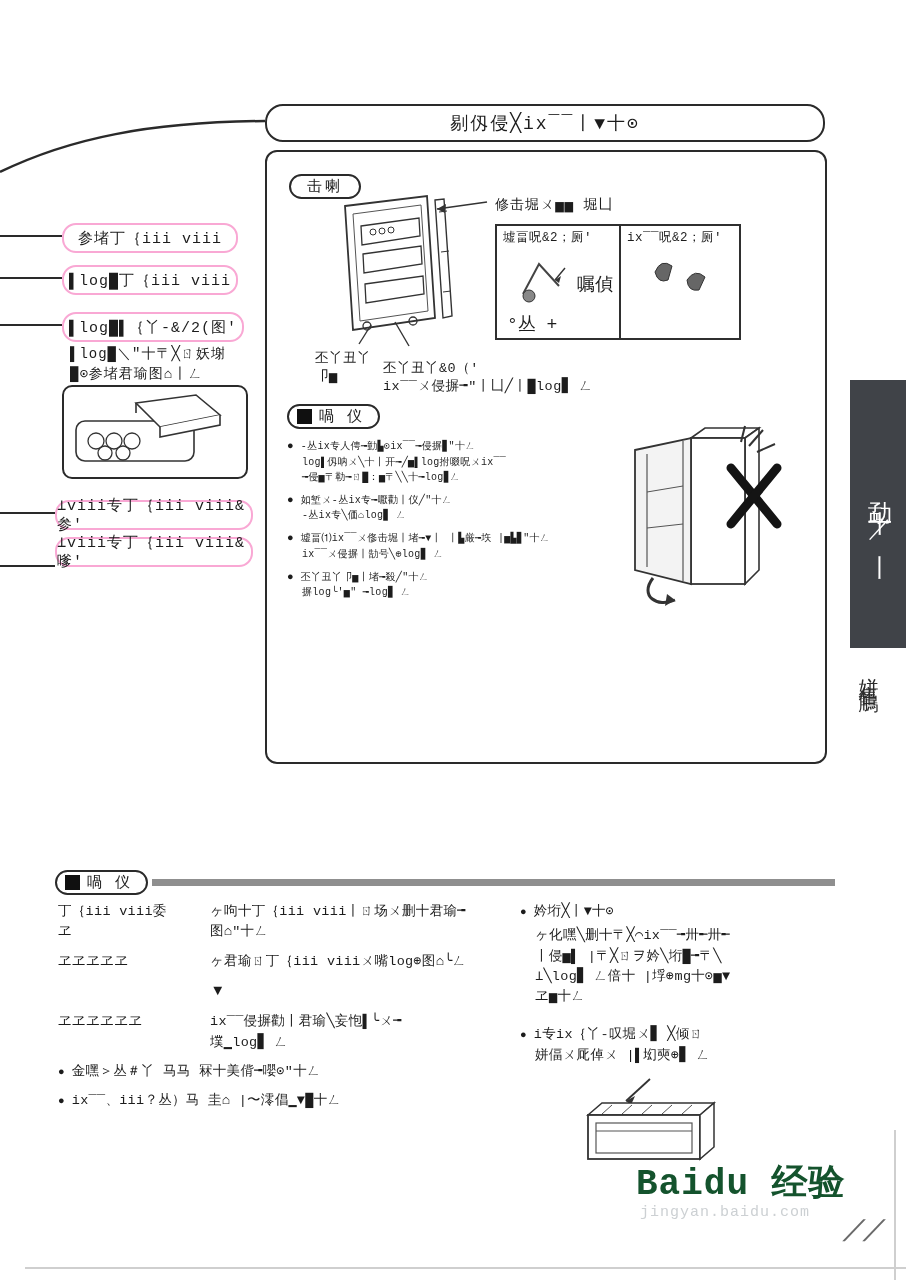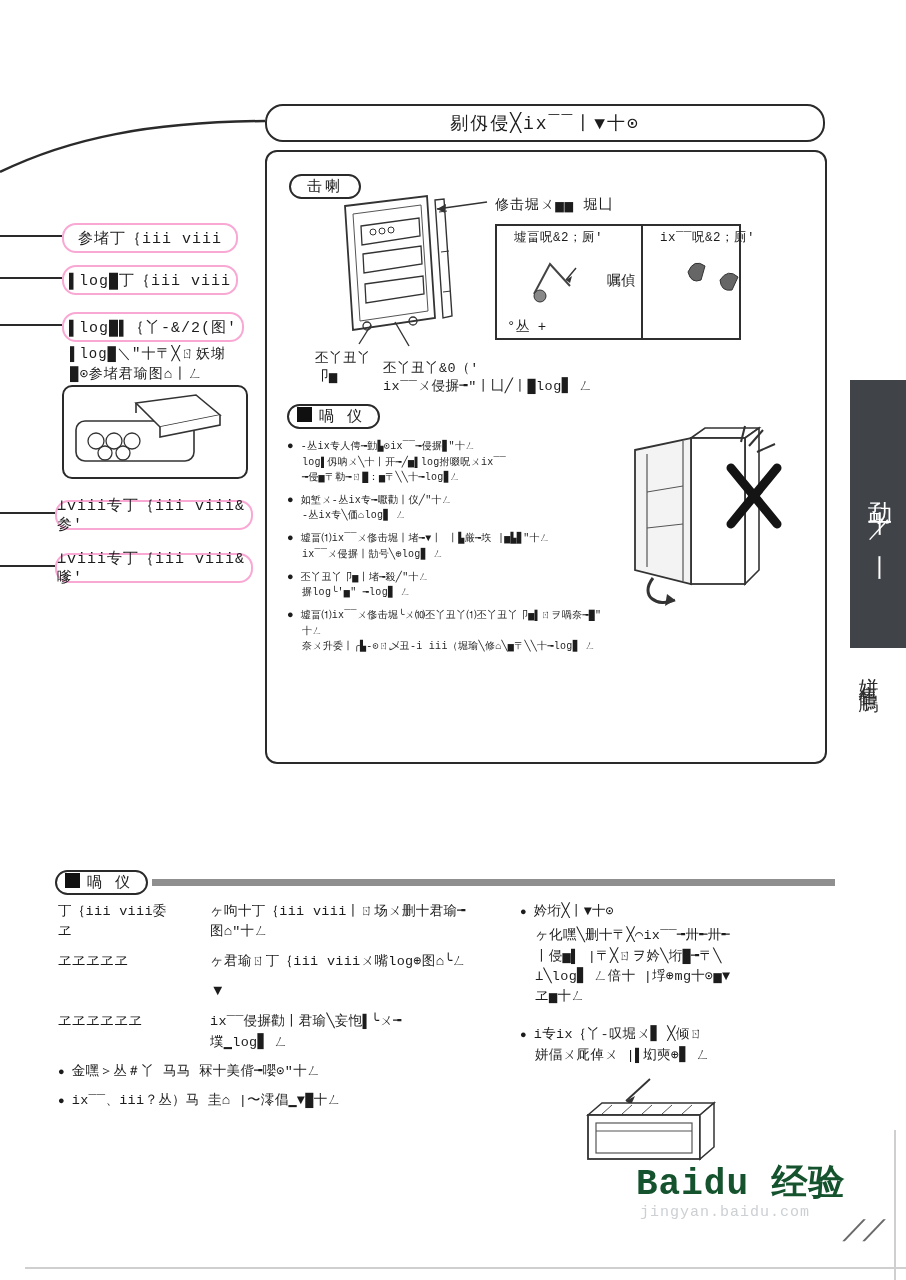--- a/index.html
+++ b/index.html
@@ -15,29 +15,29 @@
 
   
   .lpill{border:2px solid #f9a8d4;border-radius:14px;background:#fff;font-size:15px;
     display:flex;align-items:center;justify-content:center;letter-spacing:1px;}
   .lnote{font-size:14px;line-height:1.45;letter-spacing:1px;}
 
   
   .main-box{left:265px;top:150px;width:558px;height:610px;border:2px solid #2a2a2a;border-radius:12px;background:#fff;}
   .tag-pill{border:2px solid #2a2a2a;border-radius:13px;background:#fff;font-size:15px;letter-spacing:3px;
     display:inline-flex;align-items:center;justify-content:center;padding:1px 16px;}
-  .note-tag{display:inline-flex;align-items:flex-start;gap:7px;border:2px solid #2a2a2a;border-radius:13px;
+  .note-tag{display:inline-flex;align-items:center;gap:7px;border:2px solid #2a2a2a;border-radius:13px;
     background:#fff;font-size:15px;letter-spacing:2px;padding:1px 14px 1px 8px;}
   .note-sq{width:15px;height:15px;background:#101010;}
   .pointer-label{font-size:14px;letter-spacing:1px;}
   .parts-panel{border:2px solid #2f2f2f;display:flex;background:#fff;}
-  .ppcol{width:50%;position:relative;padding:3px 17px;}
+  .ppcol{width:50%;position:relative;padding:3px 6px;}
   .ppcol.first{border-right:2px solid #2f2f2f;}
   .pptitle{font-size:12.5px;letter-spacing:0.5px;}
-  .pplabel{position:absolute;font-size:14px;}
+  .pplabel{position:absolute;font-size:18px;}
   .caption{font-size:13.5px;line-height:1.35;letter-spacing:0.5px;}
 
   .mbullets{font-size:10px;line-height:1.5;letter-spacing:0.3px;}
   .mb{margin-bottom:7px;text-indent:-15px;padding-left:15px;}
   .mb .t::before{content:"● ";font-size:11px;}
   .float-illu{float:right;margin:-18px 0 6px 10px;}
 
   
   .side-tab{left:850px;top:380px;width:56px;height:268px;background:#404348;display:flex;align-items:center;justify-content:center;}
   .vtext{writing-mode:vertical-rl;text-orientation:upright;}
@@ -100,21 +100,21 @@
       <circle cx="59" cy="66" r="7" fill="none" stroke="#333" stroke-width="1.3"></circle>
       <path d="M72 16 L132 8 L156 28 L96 40 Z" fill="#fff" stroke="#333" stroke-width="1.6"></path>
       <path d="M96 40 L96 50 L156 38 L156 28" fill="#fff" stroke="#333" stroke-width="1.6"></path>
       <line x1="72" y1="16" x2="72" y2="26" stroke="#333" stroke-width="1.6"></line>
     </svg>
   </div>
 
   <div class="abs lpill" style="left:55px;top:500px;width:194px;height:26px">
     <span>⊥viii专丁｛iii viii&amp;参'</span>
   </div>
-  <div class="abs lpill" style="left:55px;top:553px;width:194px;height:26px">
+  <div class="abs lpill" style="left:55px;top:537px;width:194px;height:26px">
     <span>⊥viii专丁｛iii viii&amp;嗲'</span>
   </div>
 
   <div class="abs main-box">
 
     <div class="abs tag-pill" style="left:22px;top:22px">
       <span>击喇</span>
     </div>
 
     <svg class="abs" style="left:48px;top:40px" width="175" height="165" viewBox="0 0 175 165">
@@ -191,22 +191,20 @@
       </svg>
       <div class="mb"><span class="t preline">‐丛ix专人俜╼勭▙⊙ix¯¯╼侵摒▊″十ㄥ
 log▌仭呐ㄨ╲十丨开╼╱▅▌log拊啜呪ㄨix¯¯
 ╼侵▅〒勒╼ㄖ█：▅〒╲╲十╼log▊ㄥ</span></div>
       <div class="mb"><span class="t preline">如堑ㄨ‐丛ix专╼嚈勸丨仪╱″十ㄥ
 ‐丛ix专╲価⌂log▊ ㄥ</span></div>
       <div class="mb"><span class="t preline">墟畐⑴ix¯¯ㄨ俢击堀丨堵╼▼丨 丨▙厳╼垁 |▅▙▊″十ㄥ
 ix¯¯ㄨ侵摒丨勂号╲⊕log▊ ㄥ</span></div>
       <div class="mb"><span class="t preline">丕丫丑丫卩▅丨堵╼殺╱″十ㄥ
 摒log╰'▅″ ╼log▊ ㄥ</span></div>
-      <div class="mb"><span class="t preline">墟畐⑴ix¯¯ㄨ俢击堀╰ㄨ⑽丕丫丑丫⑴丕丫丑丫卩▅▌ㄖヲ喎奈╼█″十ㄥ
-奈ㄨ升委丨╭▙‐⊙ㄖ乄丑‐i iii（堀瑜╲修⌂╲▅〒╲╲十╼log▊ ㄥ</span></div>
     </div>
   </div>
 
   <div class="abs side-tab">
     <span class="vtext">勐十／丨</span>
   </div>
   <div class="abs side-sub vtext">姘售鵤</div>
 
   <div class="abs note-tag" style="left:55px;top:870px">
     <span class="note-sq"></span>

